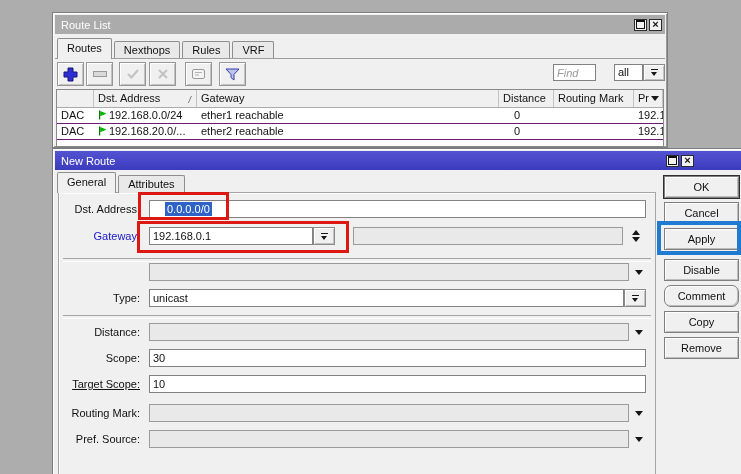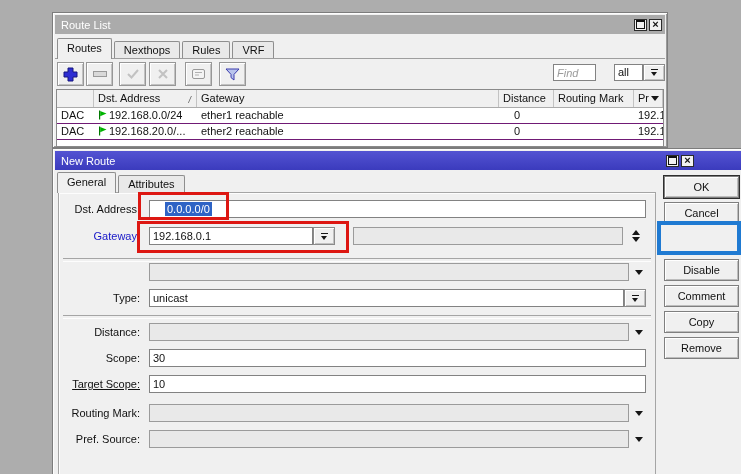--- a/index.html
+++ b/index.html
@@ -263,21 +263,22 @@
   <div class="flabel" style="left:0px;top:255px;">Routing Mark:</div>
   <div class="inp gray" style="left:96px;top:255px;width:480px;"></div>
   <span class="tri-dn" style="left:582px;top:262px;"></span>
 
   <div class="flabel" style="left:0px;top:281px;">Pref. Source:</div>
   <div class="inp gray" style="left:96px;top:281px;width:480px;"></div>
   <span class="tri-dn" style="left:582px;top:288px;"></span>
 
   <div class="btn default" style="top:27px;">OK</div>
   <div class="btn" style="top:53px;">Cancel</div>
+  <div class="btn" style="top:79px;">Apply</div>
   <div class="btn" style="top:110px;">Disable</div>
-  <div class="btn" style="top:136px;">Comment</div>
+  <div class="btn" style="top:136px;border-radius:7px;">Comment</div>
   <div class="btn" style="top:162px;">Copy</div>
   <div class="btn" style="top:188px;">Remove</div>
 </div>
 
 <div class="ann" style="left:138px;top:192px;width:91px;height:28px;border:3px solid #dd1712;"></div>
 <div class="ann" style="left:137px;top:221px;width:212px;height:32px;border:3px solid #dd1712;"></div>
 <div class="ann" style="left:657px;top:221px;width:84px;height:34px;border:4px solid #1f7ad2;"></div>
 
 </body></html>

